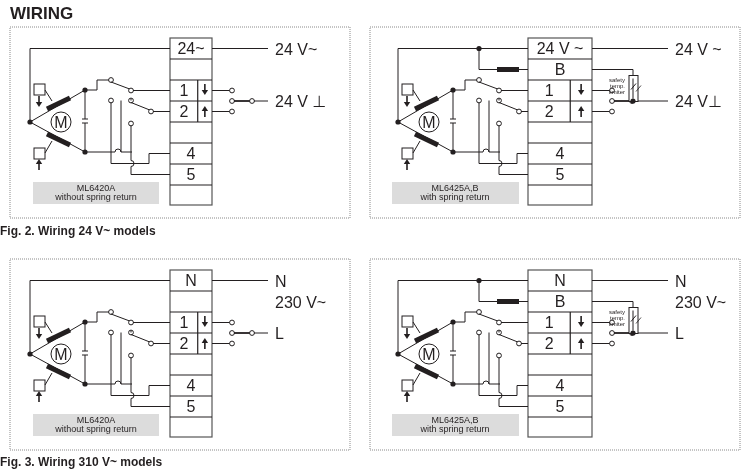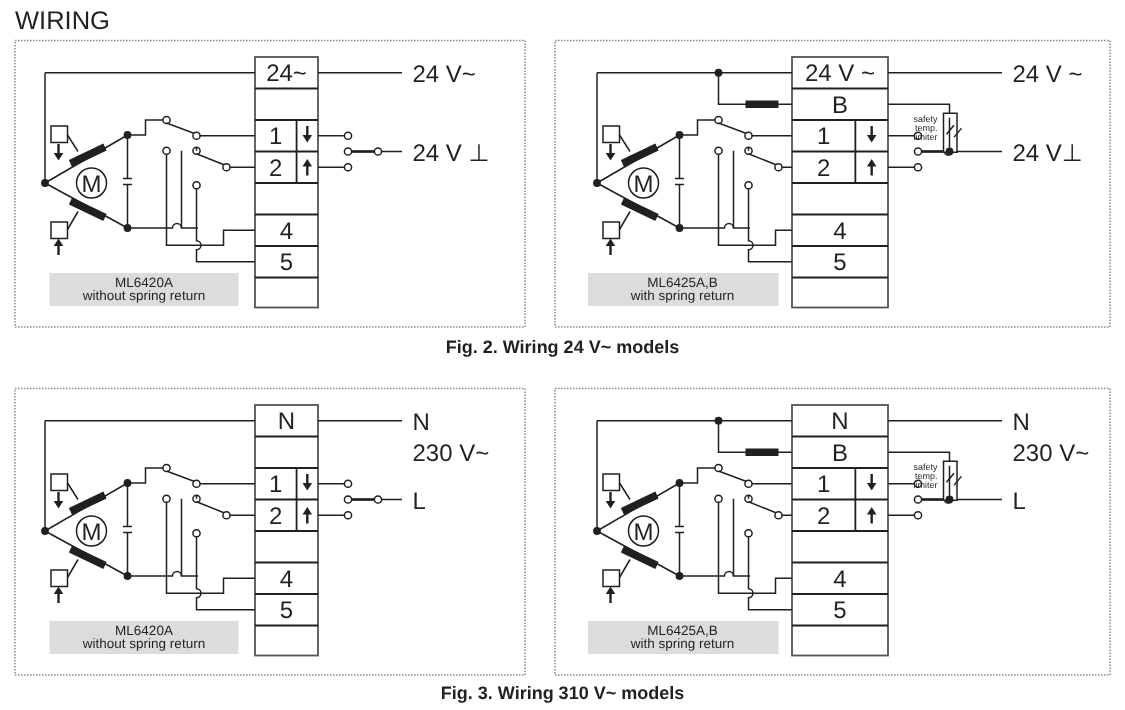--- a/index.html
+++ b/index.html
@@ -1,18 +1,18 @@
 <!DOCTYPE html>
 <html><head>
 <meta charset="utf-8">
 <style>
   html, body { margin:0; padding:0; background:#ffffff; }
   body { width:750px; height:473px; position:relative; overflow:hidden; font-family:"Liberation Sans", sans-serif; color:#231f20; }
-  .heading { position:absolute; left:10px; top:4px; font-size:17px; font-weight:normal; }
-  .caption { position:absolute; font-size:12px; font-weight:bold; width:750px; text-align:center; left:0; }
+  .heading { position:absolute; left:10px; top:4px; font-size:17px; font-weight:bold; }
+  .caption { position:absolute; font-size:12px; font-weight:bold; width:750px; left:0; }
   svg { position:absolute; left:0; top:0; }
   svg text { font-family:"Liberation Sans", sans-serif; fill:#231f20; }
 </style>
 </head>
 <body>
 
 <div class="heading">WIRING</div>
 <div class="caption" style="top:224px;">Fig. 2. Wiring 24 V~ models</div>
 <div class="caption" style="top:455px;">Fig. 3. Wiring 310 V~ models</div>
 

